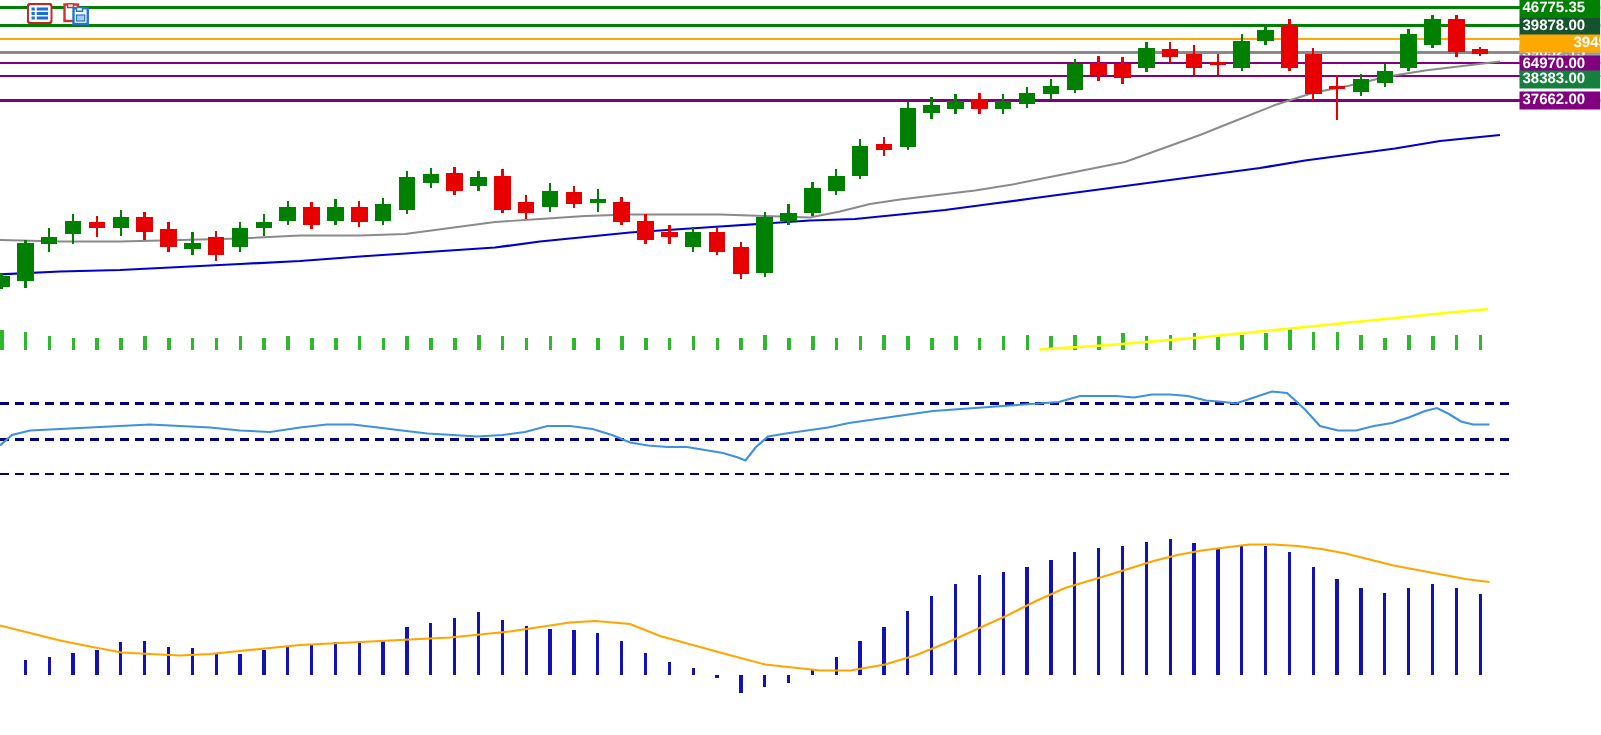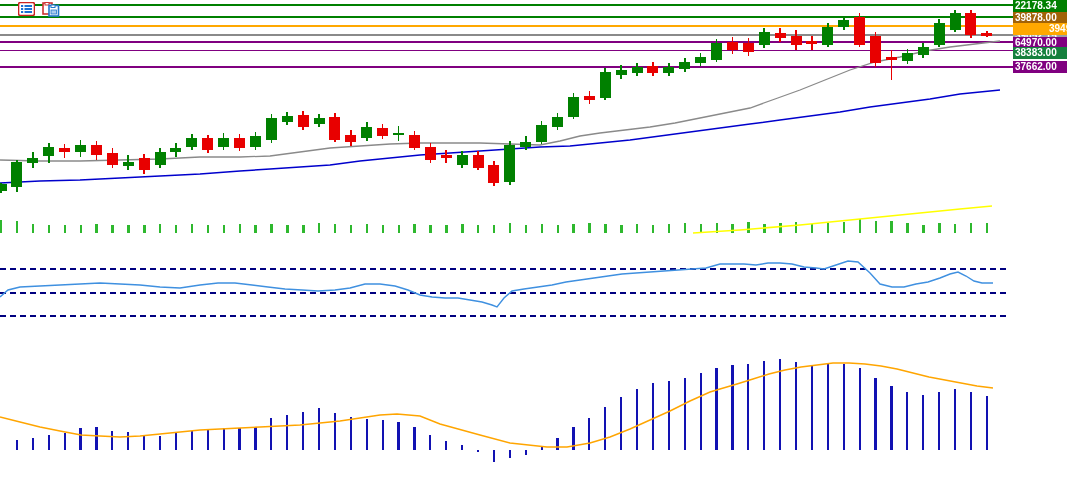--- a/index.html
+++ b/index.html
@@ -304,22 +304,22 @@
         <rect x="1" y="1" width="9" height="11" fill="#ffffff" stroke="#cc3333" stroke-width="1.6"></rect>
         <rect x="3" y="0.5" width="4" height="2.5" fill="#ffffff" stroke="#cc3333" stroke-width="1"></rect>
         <rect x="7" y="3.5" width="9.5" height="10.5" fill="#ffffff" stroke="#2277cc" stroke-width="1.6"></rect>
         <rect x="9" y="3" width="4" height="2.5" fill="#ffffff" stroke="#2277cc" stroke-width="1"></rect>
         <rect x="9" y="8" width="5.5" height="4" fill="#aaccee" stroke="#2277cc" stroke-width="0.8"></rect>
       </svg>
     </span>
   </div>
 
   <div>
-    <div class="plabel" style="top: 0px; background: rgb(0, 128, 0);">22178.34</div>
-    <div class="plabel" style="top: 12px; background: #a16207;">39878.00</div>
+    <div class="plabel" style="top: 0px; background: rgb(0, 128, 0);">46775.35</div>
+    <div class="plabel" style="top: 12px; background: #14532d;">39878.00</div>
     <div class="plabel under" style="top: 30px; background: rgb(154, 160, 168);">39052.15</div>
     <div class="plabel" style="top: 23px; background: rgb(255, 168, 0); padding-left: 36px;">39491.00</div>
     <div class="plabel" style="top: 37px; background: rgb(128, 0, 128);">64970.00</div>
     <div class="plabel" style="top: 47px; background: #15803d;">38383.00</div>
     <div class="plabel" style="top: 61px; background: rgb(128, 0, 128);">37662.00</div>
   </div>
 
 </div>
 
 </body></html>

